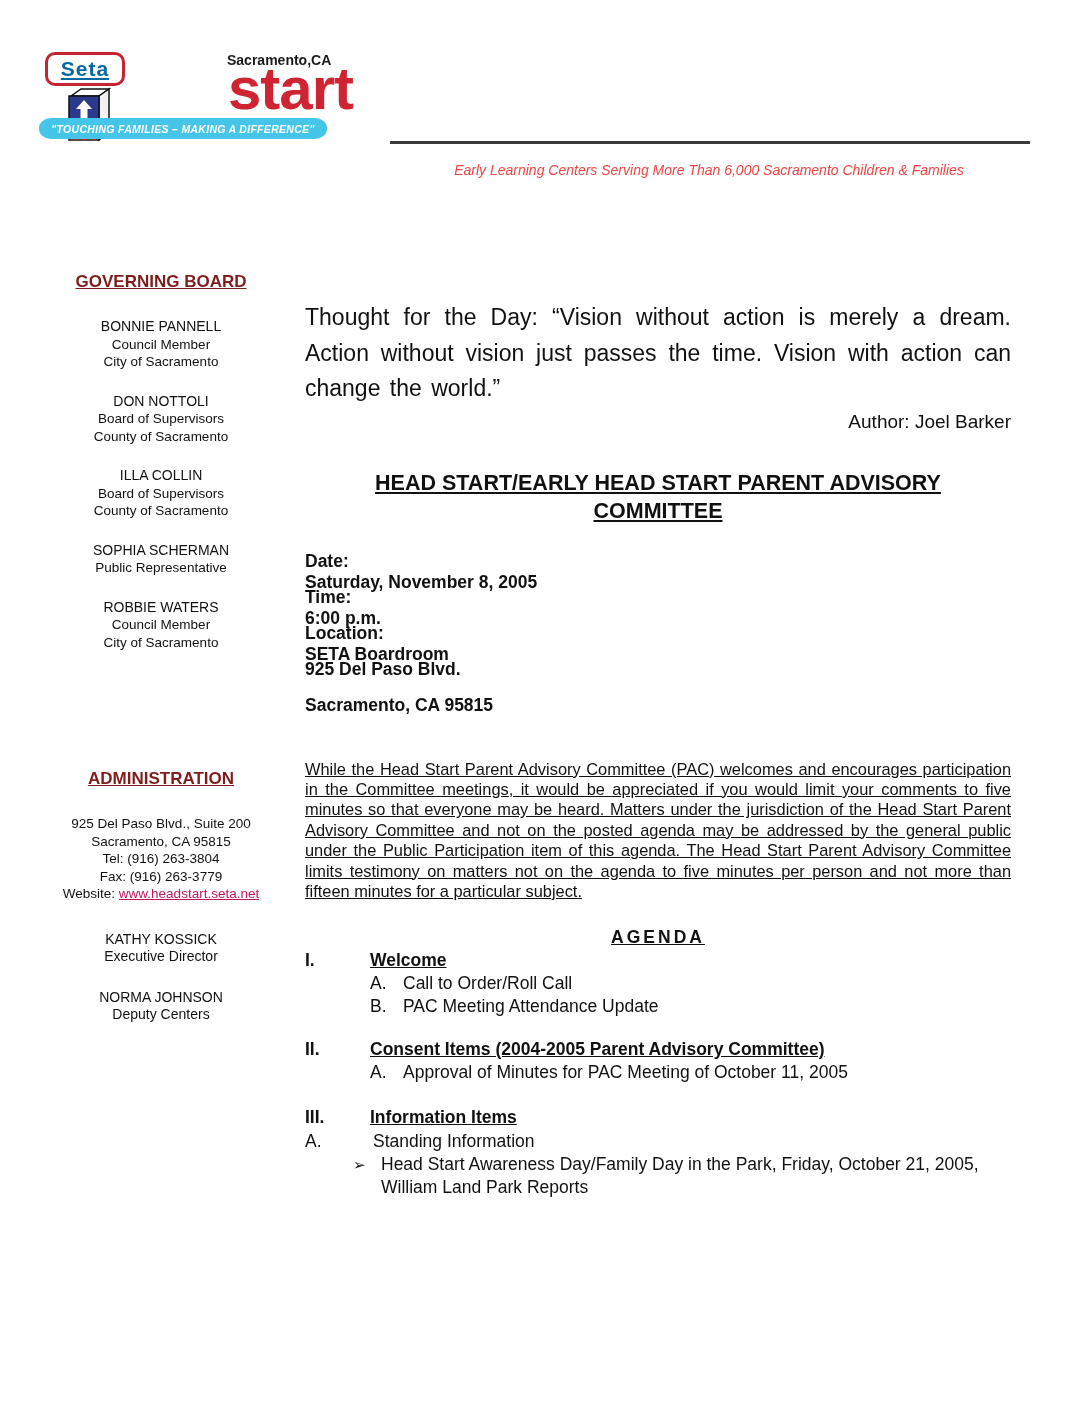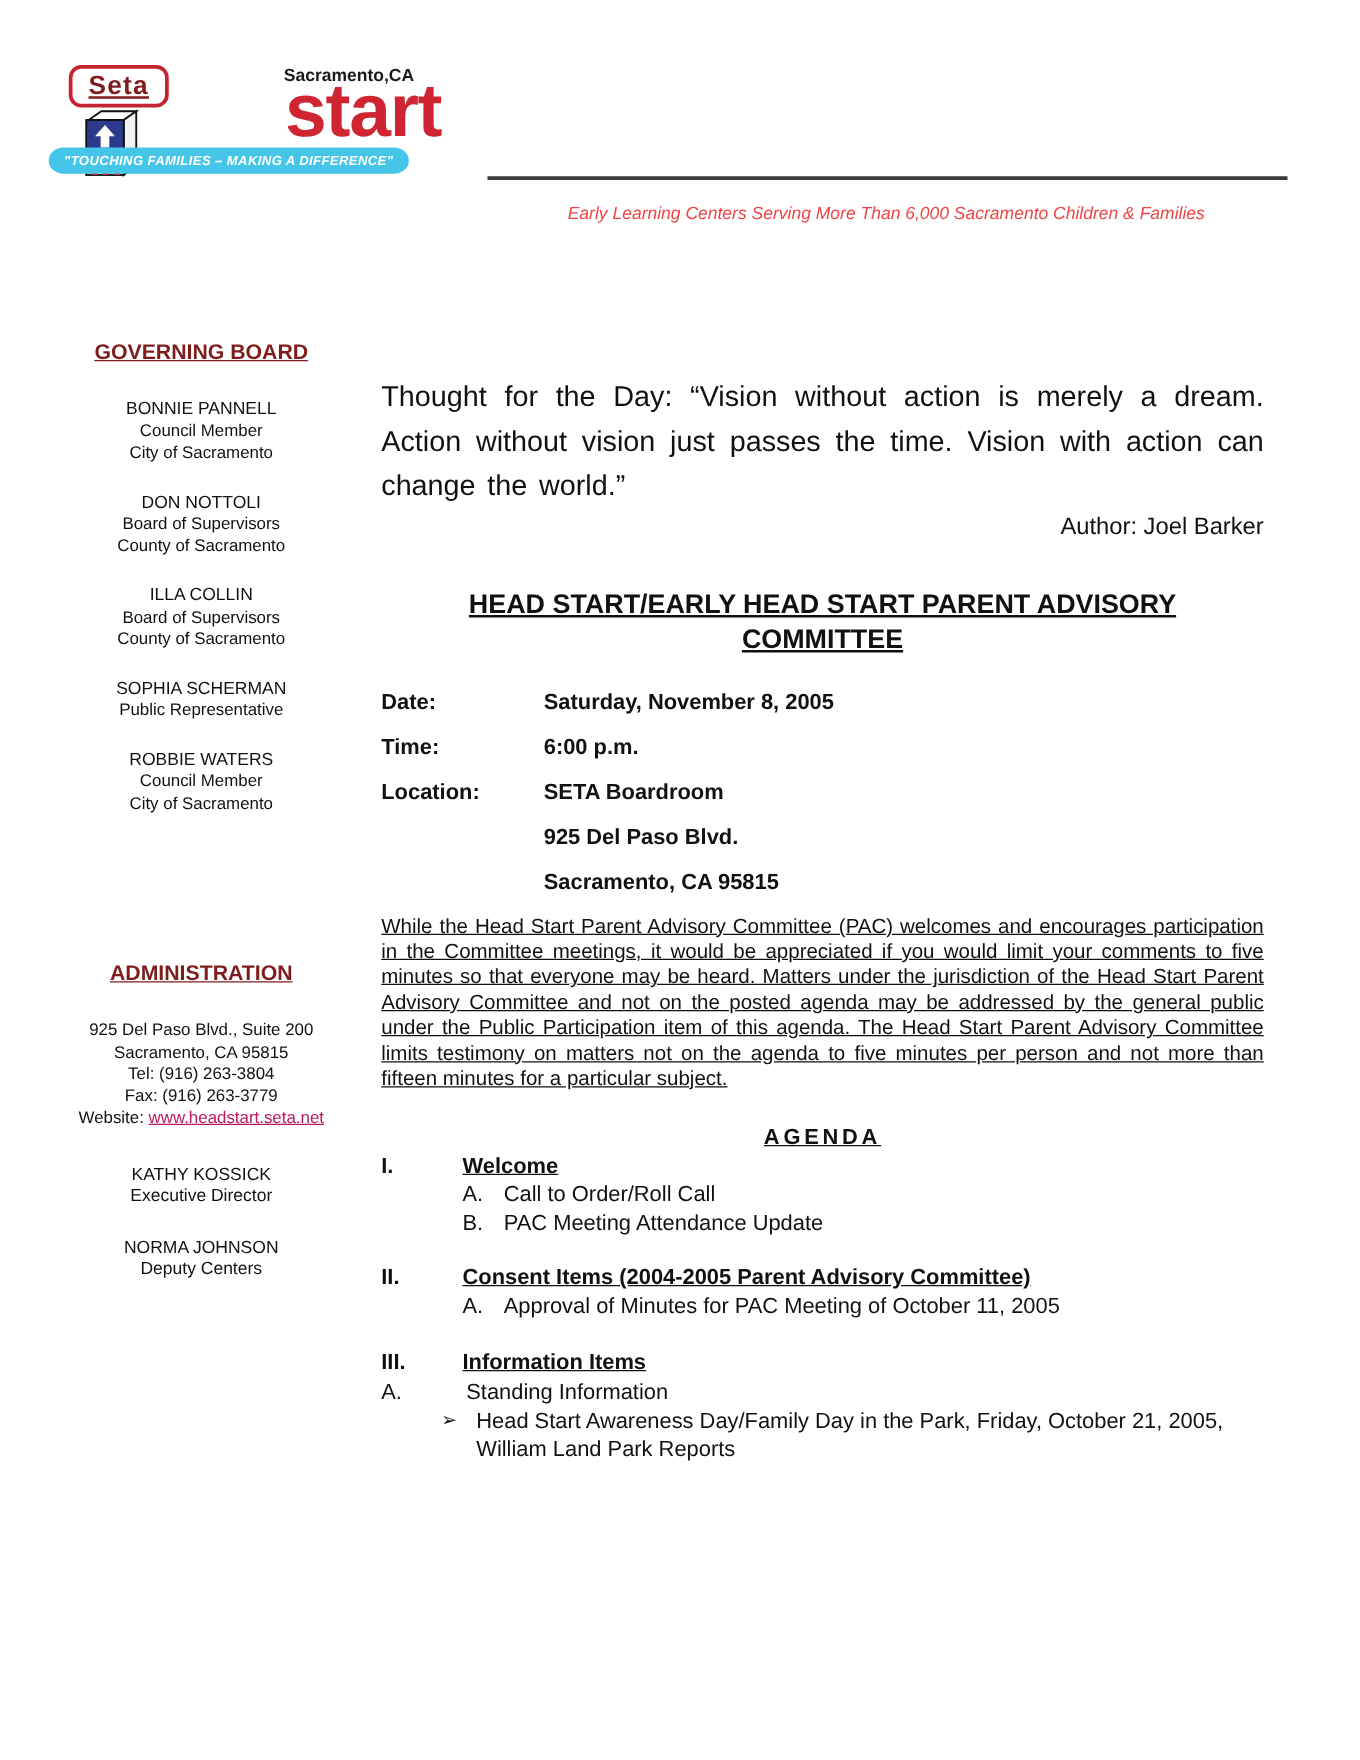--- a/index.html
+++ b/index.html
@@ -6,24 +6,24 @@
   html,body { background:#e8e8e8; }
   body { font-family:"Liberation Sans", sans-serif; color:#111; }
   .page {
     position:relative; width:1088px; height:1408px; background:#ffffff;
     margin:0 auto; overflow:hidden;
   }
 
   
   .logo { position:absolute; left:35px; top:40px; width:345px; height:105px; }
   .seta-box {
-    position:absolute; left:20px; top:12px; width:80px; height:34px;
+    position:absolute; left:10px; top:12px; width:80px; height:34px;
     border:3px solid #c52431; border-radius:10px;
     display:flex; align-items:center; justify-content:center;
-    color:#7f1d1d; font-weight:bold; font-size:21px; letter-spacing:1px;
+    color:#0369a1; font-weight:bold; font-size:21px; letter-spacing:1px;
     text-decoration:underline;
   }
   .cube { position:absolute; left:30px; top:46px; }
   .head-text {
     position:absolute; left:58px; top:4px;
     font-size:60px; font-weight:bold; color:#24418c; letter-spacing:-2px;
   }
   .sac-text { position:absolute; left:192px; top:12px; font-size:14px; color:#1a1a1a; font-weight:bold; }
   .start-text {
     position:absolute; left:193px; top:14px;
@@ -60,24 +60,24 @@
 
   
   .main { position:absolute; left:305px; top:300px; width:706px; }
   .thought { font-size:23px; line-height:35.5px; text-align:justify; word-spacing:3px; }
   .author { text-align:right; font-size:19px; margin-top:4px; }
   .doc-title {
     margin-top:36px; text-align:center; font-size:21.5px; font-weight:bold; line-height:28px;
   }
   .doc-title span { text-decoration:underline; }
   .details { margin-top:26px; }
-  .drow { display:flex; height:36px; font-size:17.5px; font-weight:bold; }
+  .drow { display:flex; height:36px; font-size:17.5px; font-weight:bold;flex-direction:column; }
   .dlabel { width:130px; }
   .notice {
-    font-size:16.4px; line-height:20.4px;
+    margin-top:28px; font-size:16.4px; line-height:20.4px;
     text-align:justify; text-decoration:underline;
   }
   .agenda-title {
     margin-top:26px; text-align:center; font-size:17.5px; font-weight:bold;
     letter-spacing:3px; text-decoration:underline; margin-bottom:1px;
   }
   .sec { display:flex; font-size:17.5px; line-height:23px; }
   .sec .numeral { width:65px; font-weight:bold; }
   .sec .heading { font-weight:bold; text-decoration:underline; }
   .items { margin-left:65px; }

